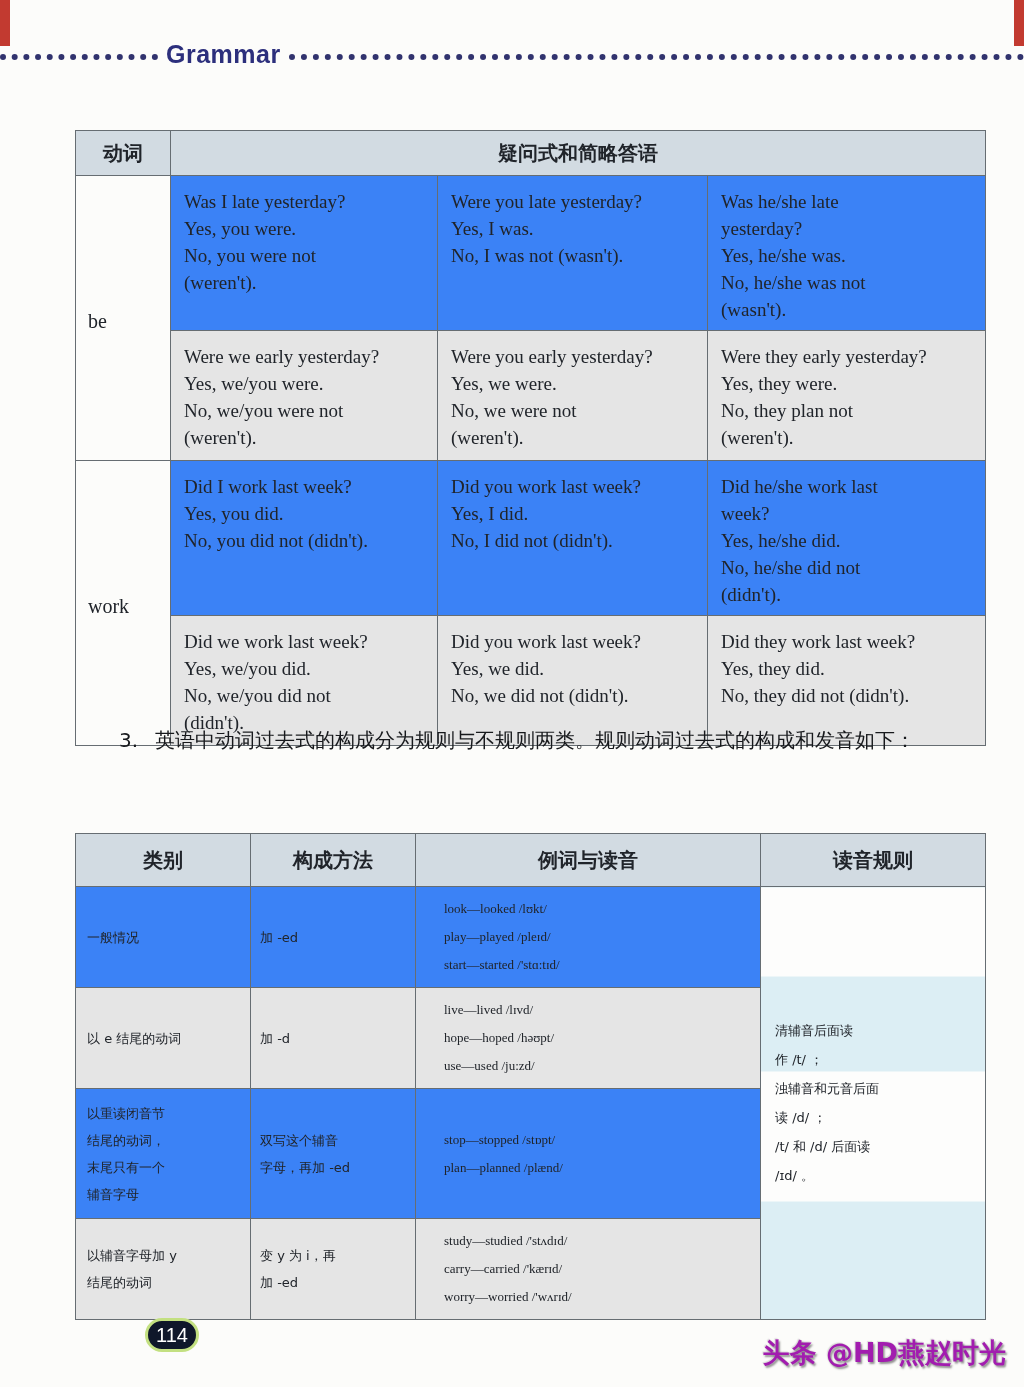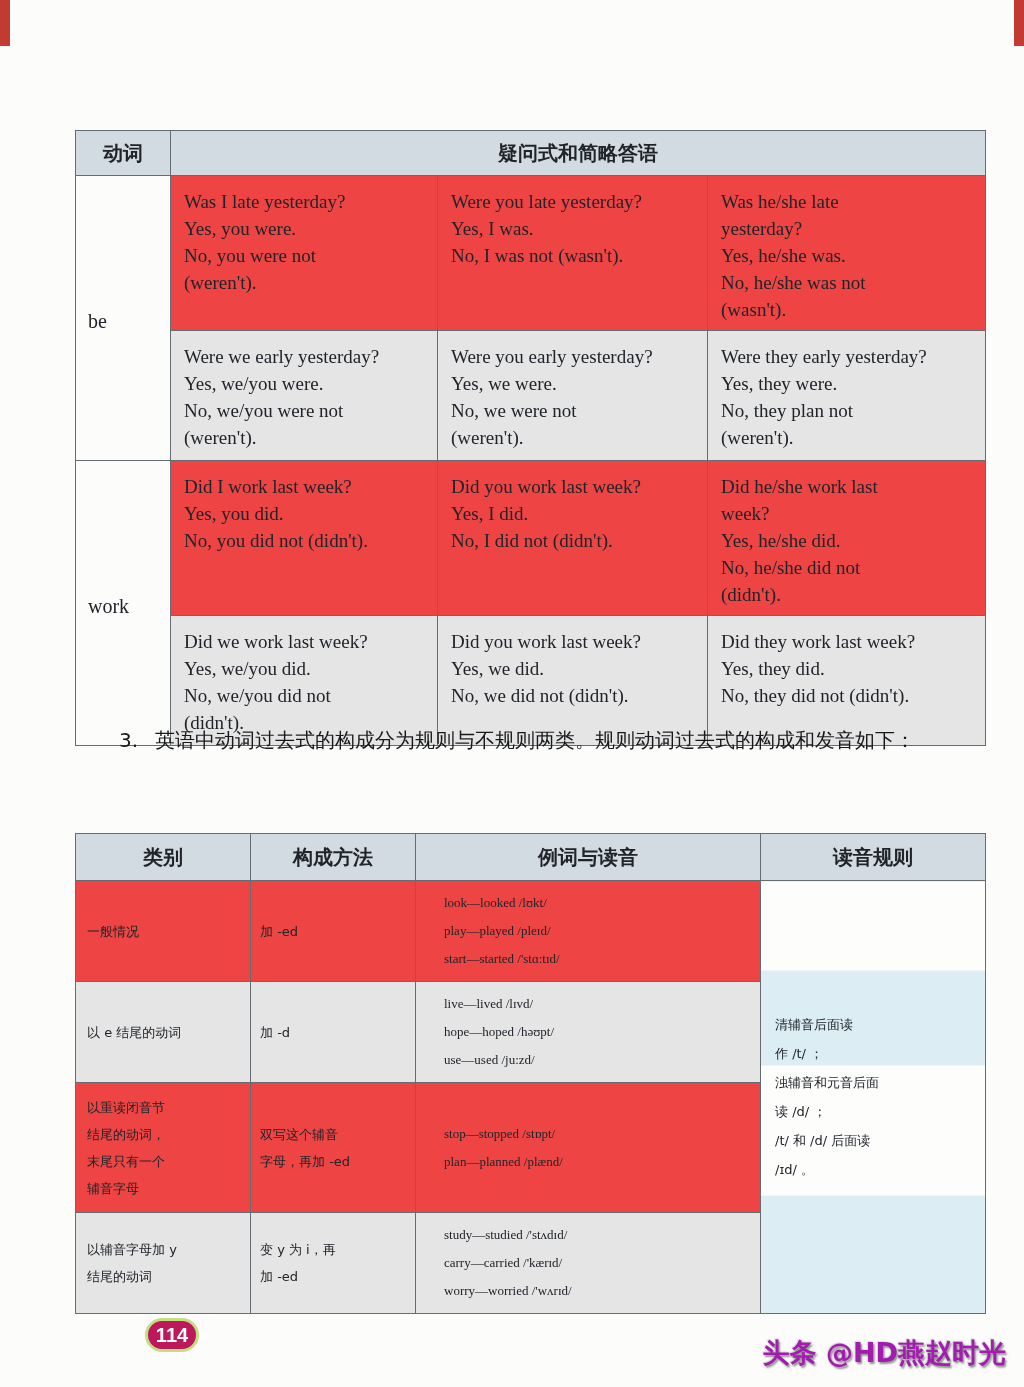--- a/index.html
+++ b/index.html
@@ -23,21 +23,21 @@
     white-space:pre-line; overflow:hidden; }
   .thead th { background:#d2dbe2; font-family:"DejaVu Sans",sans-serif; font-weight:bold;
     text-align:center; vertical-align:middle; font-size:20px; white-space:nowrap; }
 
   .qa-wrap { position:absolute; left:75px; top:90px; }
   .qa-table { width:910px; }
   .qa-table td { padding:12px 10px 6px 13px; }
   .qa-table td.verb-cell { vertical-align:middle; padding-left:12px; font-size:20px;
     background:#fcfcfa; white-space:nowrap; }
   .row-blue td { background:#e5e5e5; }
-  .row-white td { background:#ef4444; }
+  .row-white td { background:#3b82f6; }
 
   .para { position:absolute; left:119px; top:722px; width:872px; display:flex;
     font-family:"DejaVu Sans",sans-serif; font-size:20px; line-height:37px; color:#17191c; }
   .para .num { width:36px; flex:none; }
   .para .txt { flex:1; }
 
   .rules-wrap { position:absolute; left:75px; top:793px; }
   .rules-table { width:910px; }
   .rules-table td { vertical-align:middle; font-family:"DejaVu Sans",sans-serif;
     font-size:13px; line-height:27px; }
@@ -46,36 +46,41 @@
   .rules-table td.examples { padding:8px 6px 8px 28px;
     font-family:"Liberation Serif","DejaVu Serif",serif; line-height:28px; }
   .rules-table td.pron-rules { padding:8px 6px 8px 14px; line-height:29px;
     background:linear-gradient(to bottom,#fdfdfc 0px,#fdfdfc 89px,#dceef4 89px,#dceef4 184px,
       #fdfdfc 184px,#fdfdfc 314px,#dceef4 314px,#dceef4 407px); }
 
   .footnote { position:absolute; left:119px; top:1256px; width:880px;
     font-family:"DejaVu Sans",sans-serif; font-size:20px; color:#17191c; }
 
   .page-badge { position:absolute; left:145px; top:1318px; width:54px; height:34px;
-    background:#be185d; border:3px solid #c3e081; border-radius:17px;
+    background:#0f172a; border:3px solid #c3e081; border-radius:17px;
     display:flex; align-items:center; justify-content:center;
-    color:#ffffff; font-family:"Liberation Sans",sans-serif; font-weight:bold; font-size:20px; }
+    color:#ffffff; font-family:"Liberation Sans",sans-serif; font-weight:normal; font-size:20px; }
 
   .watermark { position:absolute; right:18px; bottom:16px;
     font-family:"DejaVu Sans",sans-serif; font-size:27px; font-weight:bold; color:#a21caf;
     text-shadow:1.5px 1.5px 2px rgba(60,60,60,0.55), -1px -1px 1px rgba(120,120,120,0.25); }
 </style>
 </head>
 <body>
 
 <div class="page">
 
   <div class="corner-bar left"></div>
   <div class="corner-bar right"></div>
 
+  <div class="header-rule">
+    <span class="dots ldots"></span>
+    <span class="section-title">Grammar</span>
+    <span class="dots rdots"></span>
+  </div>
 
   <div class="qa-wrap">
     <table class="qa-table">
       <colgroup>
           <col style="width:95px">
           <col style="width:267px">
           <col style="width:270px">
           <col style="width:278px">
         </colgroup>
       <tbody>
@@ -149,21 +154,21 @@
 
   <div class="rules-wrap">
     <table class="rules-table">
       <colgroup>
           <col style="width:175px">
           <col style="width:165px">
           <col style="width:345px">
           <col style="width:225px">
         </colgroup>
       <tbody>
-          <tr class="thead" style="height:47px">
+          <tr class="thead" style="height:53px">
         <th>类别</th>
         <th>构成方法</th>
         <th>例词与读音</th>
         <th>读音规则</th>
       </tr>
       <tr class="row-white" style="height:90px">
         <td class="cat">一般情况</td>
         <td class="method">加 -ed</td>
         <td class="examples">look—looked /lʊkt/
 play—played /pleɪd/

